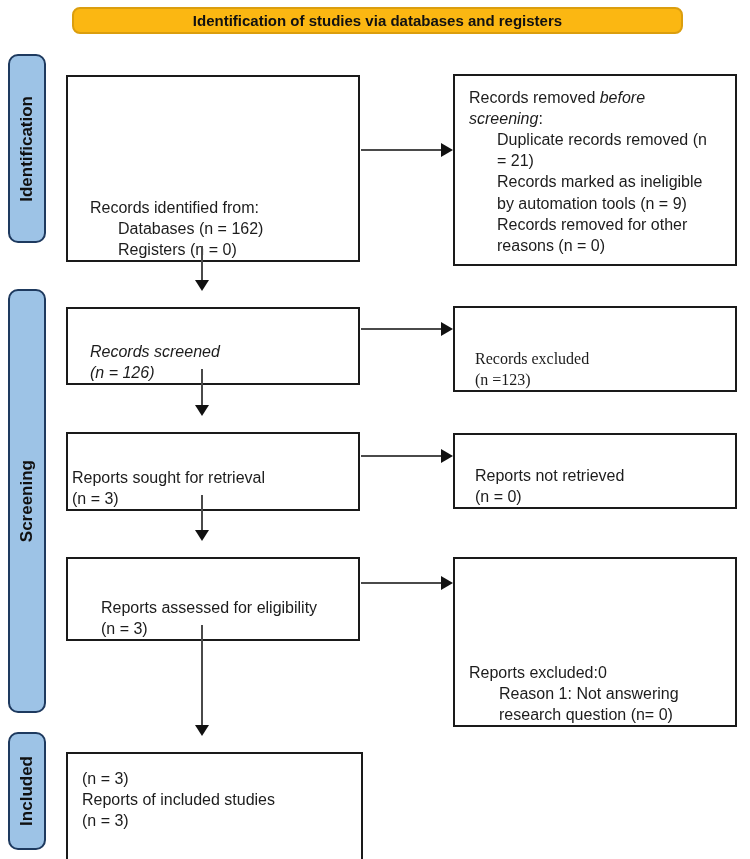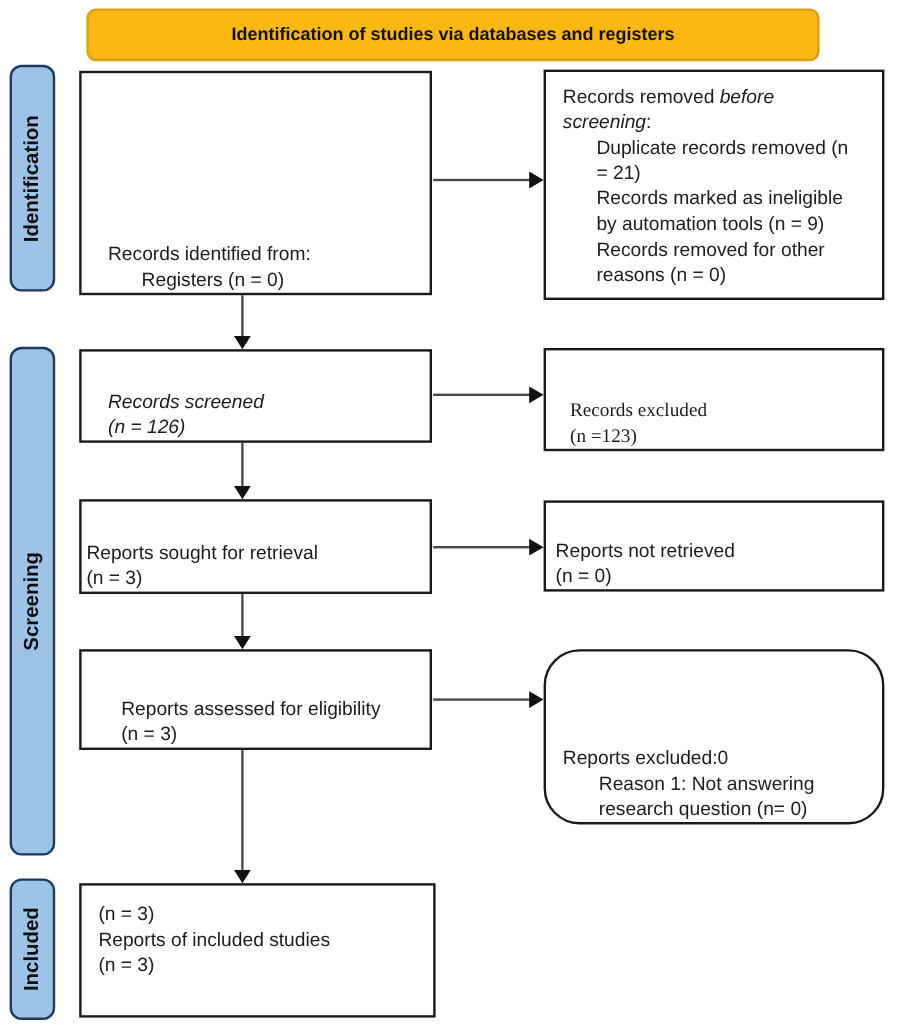--- a/index.html
+++ b/index.html
@@ -21,21 +21,21 @@
     position: relative;
     width: 750px;
     height: 859px;
     background: var(--page-bg);
     overflow: hidden;
     font-size: 16px;
     line-height: 1.32;
   }
   .banner {
     position: absolute;
-    left: 72px; top: 7px; width: 611px; height: 44px;
+    left: 72px; top: 7px; width: 611px; height: 27px;
     background: var(--banner-bg);
     border: 2px solid var(--banner-border);
     border-radius: 8px;
     display: flex; align-items: center; justify-content: center;
     font-weight: bold; font-size: 15px; color: #111;
   }
   .stage {
     position: absolute;
     left: 8px; width: 38px;
     background: var(--stage-bg);
@@ -48,20 +48,21 @@
     transform: rotate(180deg);
     font-weight: bold;
     font-size: 17px;
     color: #101010;
     white-space: nowrap;
   }
   .box {
     position: absolute;
     background: var(--box-bg);
     border: 2px solid var(--box-border);
+    margin-top: 16px;
   }
   .vcenter {
     display: flex; flex-direction: column; justify-content: flex-end;
     height: 100%;
   }
   .indent { margin-left: 28px; }
   .indent-sm { margin-left: 30px; }
   .varrow { position: absolute; width: 14px; }
   .varrow .line { position: absolute; left: 6px; top: 0; width: 2px; background: var(--arrow-line); }
   .varrow .head {
@@ -93,20 +94,21 @@
   <div class="stage" style="top:289px; height:424px;">
     <span class="stage-text">Screening</span>
   </div>
   <div class="stage" style="top:732px; height:118px;">
     <span class="stage-text">Included</span>
   </div>
 
   <div class="box" style="left:66px; top:59px; width:294px; height:187px; padding-left:22px; padding-right:12px;">
     <div class="vcenter">
       <div>Records identified from:</div>
+      <div class="indent">Databases (n = 162)</div>
       <div class="indent">Registers (n = 0)</div>
     </div>
   </div>
 
   <div class="box" style="left:453px; top:58px; width:284px; height:192px; padding:11px 16px 10px 14px;">
     <div>
       <span>Records removed </span><em>before screening</em><span>:</span>
     </div>
     <div class="indent">Duplicate records removed (n = 21)</div>
     <div class="indent">Records marked as ineligible by automation tools (n = 9)</div>
@@ -127,35 +129,35 @@
     </div>
   </div>
 
   <div class="box" style="left:66px; top:416px; width:294px; height:79px; padding-left:4px;">
     <div class="vcenter">
       <div>Reports sought for retrieval</div>
       <div>(n = 3)</div>
     </div>
   </div>
 
-  <div class="box" style="left:453px; top:417px; width:284px; height:76px; padding-left:8px;">
+  <div class="box" style="left:453px; top:417px; width:284px; height:76px; padding-left:20px;">
     <div class="vcenter">
       <div>Reports not retrieved</div>
       <div>(n = 0)</div>
     </div>
   </div>
 
   <div class="box" style="left:66px; top:541px; width:294px; height:84px; padding-left:33px;">
     <div class="vcenter">
       <div>Reports assessed for eligibility</div>
       <div>(n = 3)</div>
     </div>
   </div>
 
-  <div class="box" style="left:453px; top:541px; width:284px; height:146px; padding-left:14px; padding-right:22px;border-radius:30px;">
+  <div class="box" style="left:453px; top:541px; width:284px; height:170px; padding-left:14px; padding-right:22px;">
     <div class="vcenter">
       <div>Reports excluded:0</div>
       <div class="indent-sm">Reason 1: Not answering research question (n= 0)</div>
     </div>
   </div>
 
   <div class="box" style="left:66px; top:736px; width:297px; height:112px; padding:14px 12px 0 14px;">
     <div>(n = 3)</div>
     <div>Reports of included studies</div>
     <div>(n = 3)</div>

